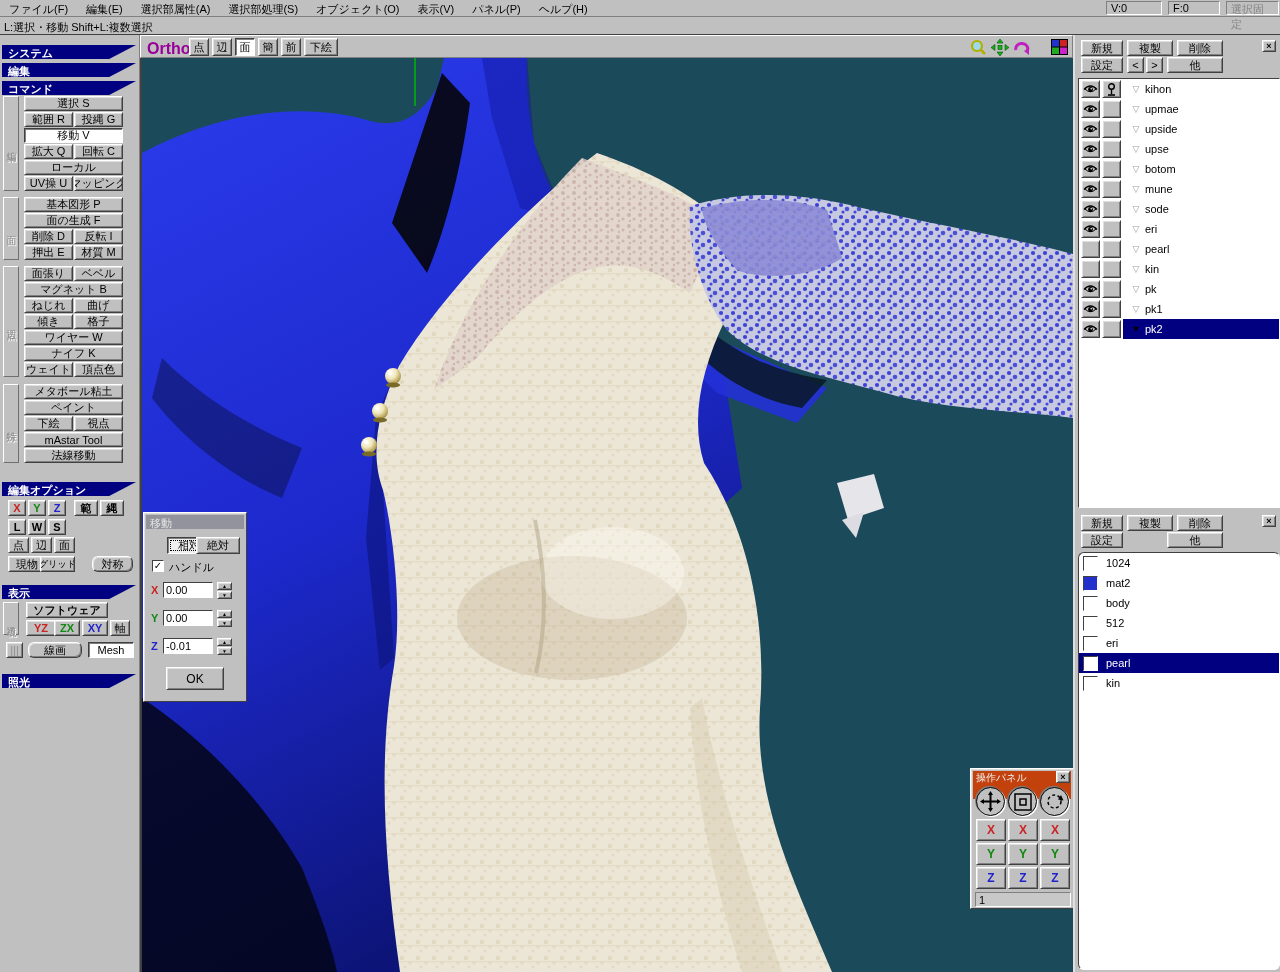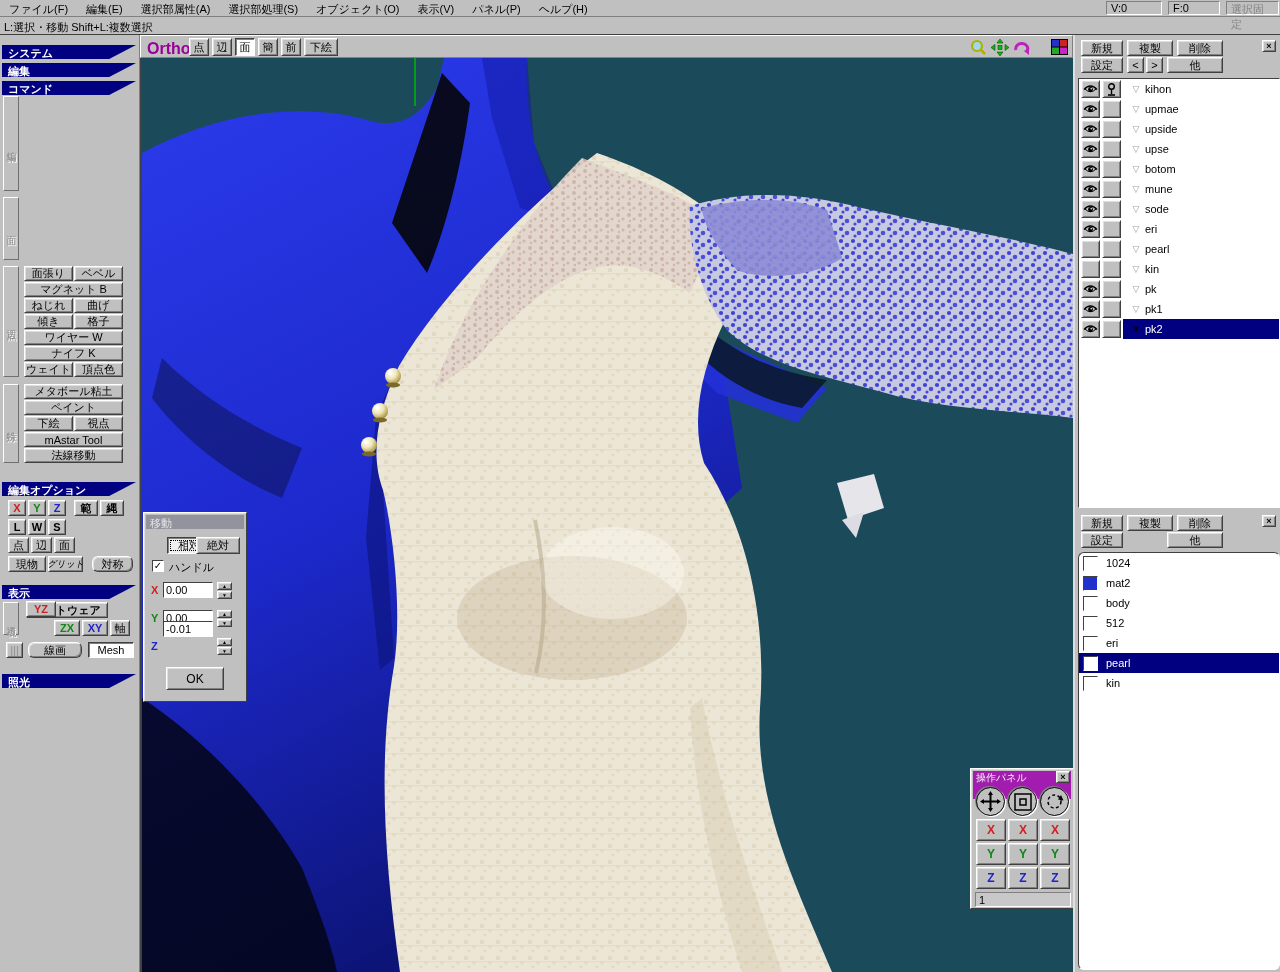--- a/index.html
+++ b/index.html
@@ -48,21 +48,21 @@
   .chkbox { position:absolute; left:8px; top:47px; width:12px; height:12px; background:#fff; border:1px solid; border-color:#404040 #ffffff #ffffff #404040; font-size:10px; line-height:10px; text-align:center; font-weight:bold; }
   .chklabel { position:absolute; left:25px; top:47px; }
   .axrow-label { position:absolute; left:7px; width:12px; font-weight:bold; }
   .axrow-input { position:absolute; left:19px; width:50px; height:16px; background:#fff; border:1px solid; border-color:#404040 #ffffff #ffffff #404040; font:11px "Liberation Sans","DejaVu Sans",sans-serif; padding:0 2px; }
   .spin { position:absolute; left:73px; width:15px; height:17px; display:flex; flex-direction:column; gap:1px; }
   .spin .btn { height:8px; font-size:5px; line-height:5px; }
   #ok-btn { position:absolute; left:22px; top:154px; width:58px; height:23px; font-size:12px; }
   .lx { color:var(--x_red); } .ly { color:var(--y_green); } .lz { color:var(--z_blue); }
   
   #op-panel { position:absolute; left:828px; top:710px; width:104px; height:141px; background:var(--window_bg); border:1px solid; border-color:#ffffff #404040 #404040 #ffffff; box-shadow:inset 1px 1px 0 #dfdfdf; }
-  #op-panel .title { position:absolute; left:2px; top:2px; right:2px; height:28px; background:#a21caf; color:#f0f0f0; padding:0 0 0 3px; font-size:10px; }
+  #op-panel .title { position:absolute; left:2px; top:2px; right:2px; height:28px; background:#c2410c; color:#f0f0f0; padding:0 0 0 3px; font-size:10px; }
   .circ { position:absolute; top:18px; width:29px; height:29px; border-radius:50%; border:1px solid #000; background:var(--window_bg); display:flex; align-items:center; justify-content:center; box-shadow:1px 1px 0 #fff, -1px -1px 0 #808080; }
   .axbtn { position:absolute; width:30px; height:22px; font-weight:bold; font-size:12px; }
   #op-value { position:absolute; left:4px; top:123px; width:96px; height:15px; background:#c8c8c8; border:1px solid; border-color:#808080 #ffffff #ffffff #808080; font:11px "Liberation Sans","DejaVu Sans",sans-serif; padding:0 3px; }
   
   #rightpanel { position:absolute; left:1073px; top:35px; width:207px; height:937px; background:var(--window_bg); border-left:2px solid #dfdfdf; }
   .pnl-btn { position:absolute; height:16px; }
   .listbox { position:absolute; background:#fff; border:1px solid; border-color:#404040 #ffffff #ffffff #404040; overflow:hidden; }
   .orow { position:relative; height:20px; display:flex; align-items:center; }
   .orow .mini { width:19px; height:18px; margin-left:2px; display:inline-flex; align-items:center; justify-content:center; }
   .orow .eyebtn svg, .orow .lockbtn svg { visibility:hidden; }
@@ -93,22 +93,61 @@
 <div id="hintbar">
   <span>L:選択・移動 Shift+L:複数選択</span>
 </div>
 
 <div id="sidebar">
   <div class="hdr" style="top:10px;">システム</div>
   <div class="hdr" style="top:28px;">編集</div>
   <div class="hdr" style="top:46px;">コマンド</div>
 
   <div class="vtab" style="top:61px;height:95px;">編集</div>
+  <div class="grp-btns" style="top:61px;">
+    <div class="grow">
+        <span class="btn">選択 S</span>
+      </div>
+    <div class="grow">
+      <span class="btn">範囲 R</span>
+      <span class="btn">投縄 G</span>
+    </div>
+    <div class="grow">
+        <span class="btn on">移動 V</span>
+      </div>
+    <div class="grow">
+      <span class="btn">拡大 Q</span>
+      <span class="btn">回転 C</span>
+    </div>
+    <div class="grow">
+        <span class="btn">ローカル</span>
+      </div>
+    <div class="grow">
+      <span class="btn">UV操 U</span>
+      <span class="btn small-txt">マッピング</span>
+    </div>
+  </div>
 
   <div class="vtab" style="top:162px;height:63px;">面</div>
+  <div class="grp-btns" style="top:162px;">
+    <div class="grow">
+        <span class="btn">基本図形 P</span>
+      </div>
+    <div class="grow">
+        <span class="btn">面の生成 F</span>
+      </div>
+    <div class="grow">
+      <span class="btn">削除 D</span>
+      <span class="btn">反転 I</span>
+    </div>
+    <div class="grow">
+      <span class="btn">押出 E</span>
+      <span class="btn">材質 M</span>
+    </div>
+  </div>
 
   <div class="vtab" style="top:231px;height:111px;">辺点</div>
   <div class="grp-btns" style="top:231px;">
     <div class="grow">
       <span class="btn">面張り</span>
       <span class="btn">ベベル</span>
     </div>
     <div class="grow">
         <span class="btn">マグネット B</span>
       </div>
@@ -158,27 +197,27 @@
   <span class="btn opt-btn lz" style="left:48px;top:465px;width:18px;">Z</span>
   <span class="btn opt-btn" style="left:74px;top:465px;width:24px;">範</span>
   <span class="btn opt-btn" style="left:100px;top:465px;width:24px;">縄</span>
   <span class="btn opt-btn" style="left:8px;top:484px;width:18px;">L</span>
   <span class="btn opt-btn" style="left:28px;top:484px;width:18px;">W</span>
   <span class="btn opt-btn" style="left:48px;top:484px;width:18px;">S</span>
   <span class="btn opt-btn" style="left:8px;top:502px;width:21px;font-weight:normal;">点</span>
   <span class="btn opt-btn" style="left:31px;top:502px;width:21px;font-weight:normal;">辺</span>
   <span class="btn opt-btn" style="left:54px;top:502px;width:21px;font-weight:normal;">面</span>
   <span class="btn opt-btn" style="left:8px;top:521px;width:38px;font-weight:normal;">現物</span>
-  <span class="btn opt-btn small-txt" style="left:48px;top:521px;width:35px;font-weight:normal;font-style:italic;">グリッド</span>
+  <span class="btn opt-btn small-txt" style="left:40px;top:521px;width:35px;font-weight:normal;">グリッド</span>
   <span class="btn opt-btn" style="left:92px;top:521px;width:41px;font-weight:normal;border-radius:6px;">対称</span>
 
   <div class="hdr" style="top:550px;">表示</div>
   <div class="vtab" style="top:567px;height:33px;">透視</div>
   <span class="btn opt-btn" style="left:26px;top:567px;width:82px;font-weight:bold;">ソフトウェア</span>
-  <span class="btn opt-btn lx" style="left:26px;top:566px;width:30px;">YZ</span>
+  <span class="btn opt-btn lx" style="left:26px;top:585px;width:30px;">YZ</span>
   <span class="btn opt-btn ly" style="left:54px;top:585px;width:26px;">ZX</span>
   <span class="btn opt-btn lz" style="left:82px;top:585px;width:26px;">XY</span>
   <span class="btn opt-btn" style="left:110px;top:585px;width:20px;font-weight:normal;">軸</span>
   <span class="btn opt-btn" style="left:6px;top:607px;width:17px;color:#8f8f8f;font-weight:normal;">|||</span>
   <span class="btn opt-btn" style="left:28px;top:607px;width:54px;font-weight:normal;border-radius:6px;">線画</span>
   <span class="btn opt-btn on" style="left:88px;top:607px;width:46px;font-weight:normal;">Mesh</span>
 
   <div class="hdr" style="top:639px;">照光</div>
 </div>
 
@@ -322,21 +361,21 @@
       </span>
 
       <span class="axrow-label ly" style="top:99px;">Y</span>
       <input class="axrow-input" style="top: 97px;" value="0.00">
       <span class="spin" style="top:97px;">
         <span class="btn">▲</span>
         <span class="btn">▼</span>
       </span>
 
       <span class="axrow-label lz" style="top:127px;">Z</span>
-      <input class="axrow-input" style="top: 108px;" value="-0.01">
+      <input class="axrow-input" style="top: 125px;" value="-0.01">
       <span class="spin" style="top:125px;">
         <span class="btn">▲</span>
         <span class="btn">▼</span>
       </span>
 
       <span class="btn" id="ok-btn">OK</span>
     </div>
 
     <div id="op-panel">
       <div class="title">操作パネル</div>

